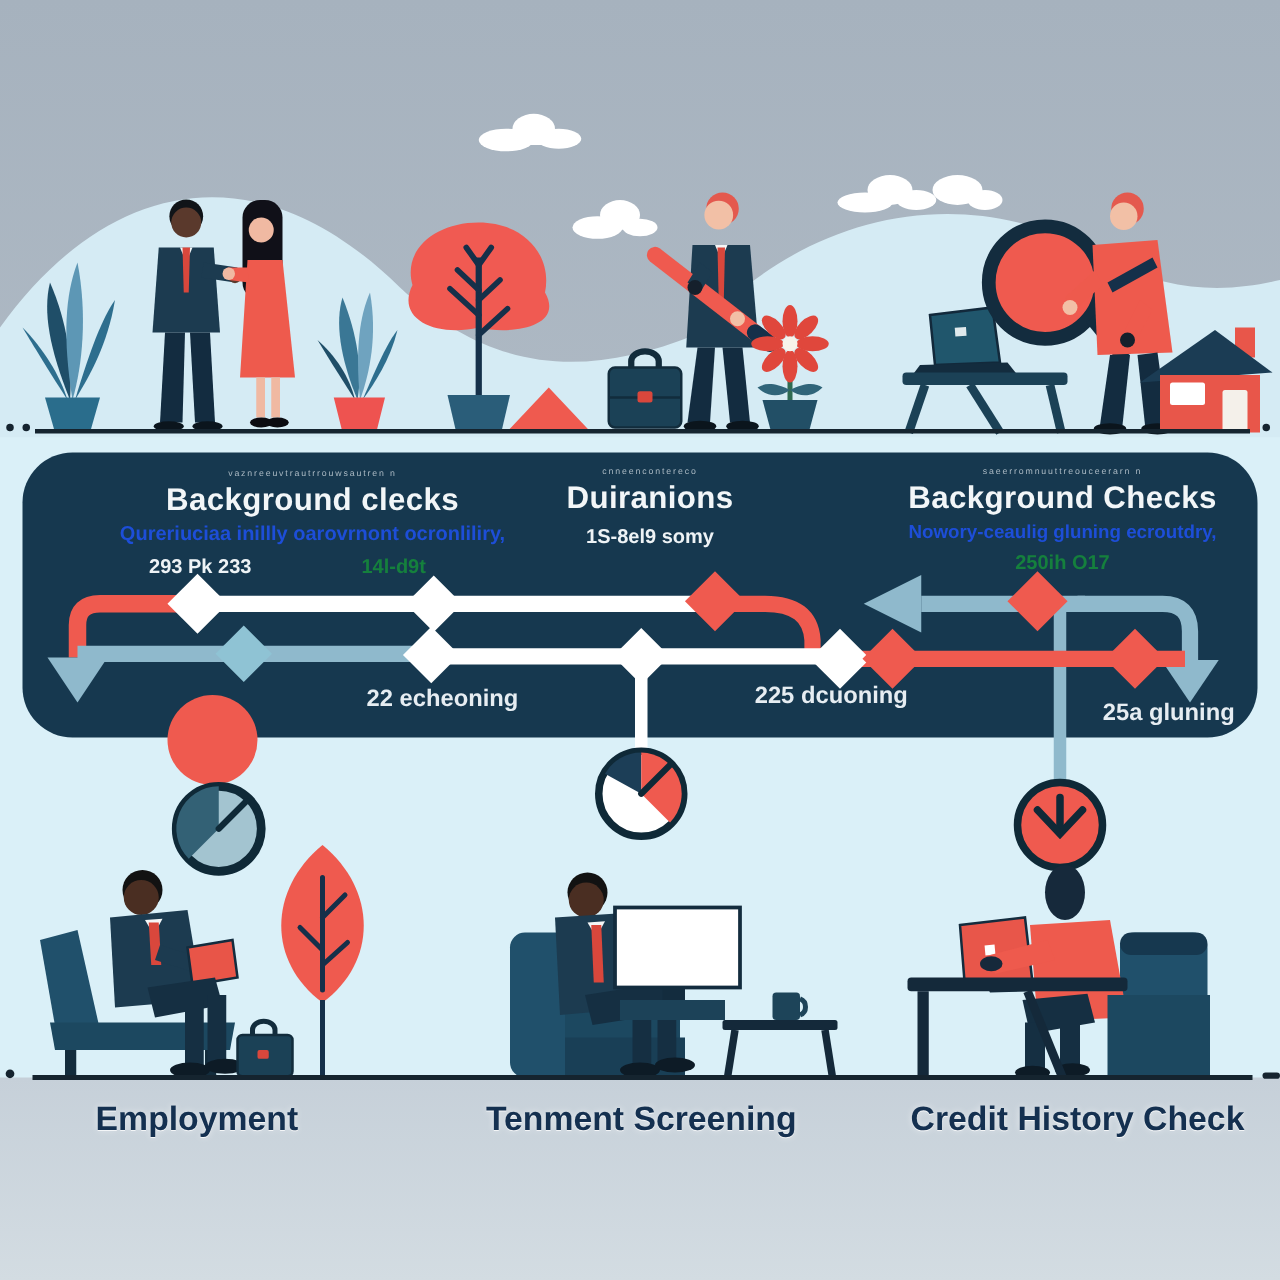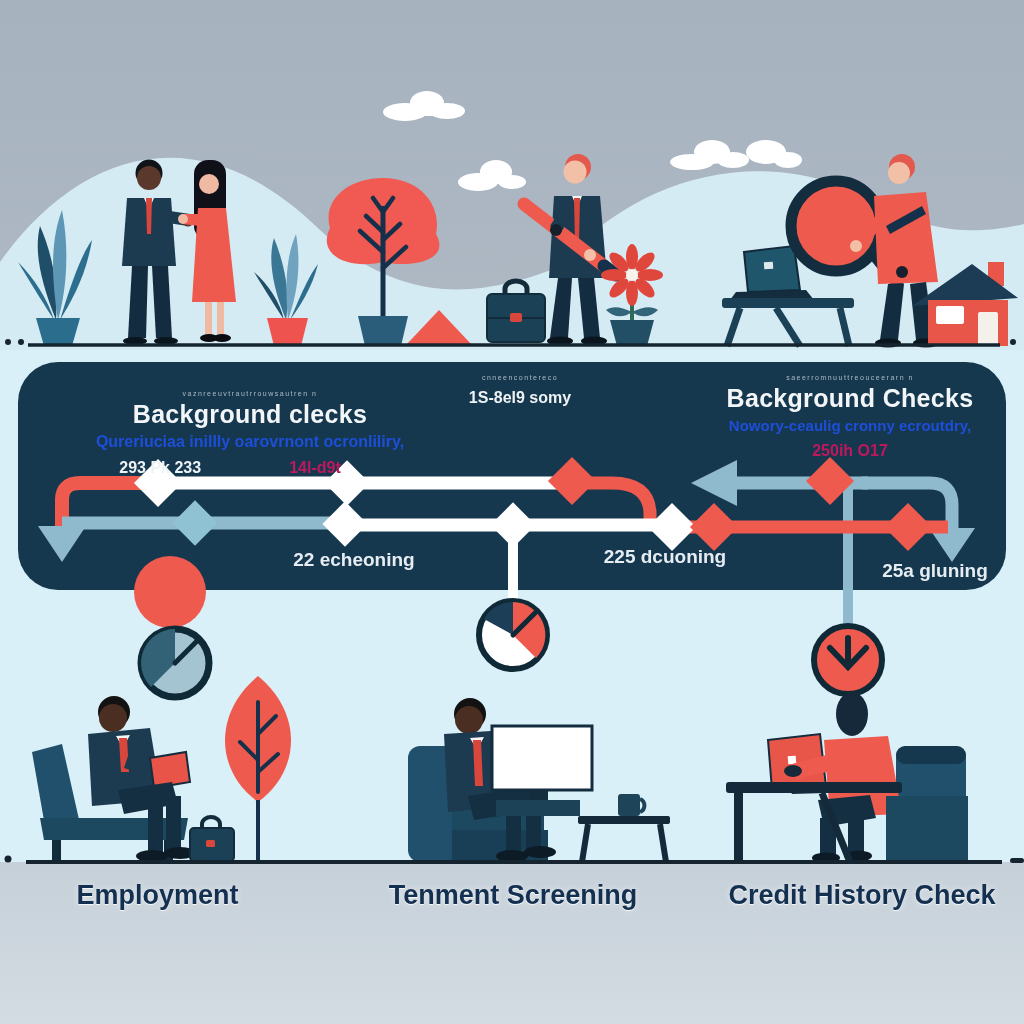--- a/index.html
+++ b/index.html
@@ -13,21 +13,21 @@
           background:#16384f;border-radius:40px;z-index:2;}
   .flow-svg{top:350px;}
   .ground-strip{position:absolute;left:0;top:862px;width:1024px;height:162px;
           background:linear-gradient(#c6d0d9,#d3dce2);z-index:2;}
   .block{position:absolute;z-index:5;text-align:center;color:#f2f6f8;}
   .micro{font-size:7px;letter-spacing:1.5px;color:#b9c6cf;opacity:.9;white-space:nowrap;overflow:hidden;}
   .title{font-size:25px;font-weight:800;margin-top:3px;letter-spacing:.3px;}
   .subtitle{font-size:16px;font-weight:600;margin-top:4px;color:#1d4ed8;white-space:nowrap;}
   .stats{margin-top:8px;font-size:16px;font-weight:700;display:flex;justify-content:center;gap:88px;}
   .stat-light{color:#eef3f6;}
-  .stat-teal{color:#be185d;}
+  .stat-teal{color:#15803d;}
   .flow-label{position:absolute;z-index:5;font-size:19px;font-weight:700;color:#e6edf2;text-align:center;}
   .section-label{position:absolute;z-index:5;font-size:27px;font-weight:800;color:#143050;text-align:center;
       text-shadow:0 1px 0 rgba(255,255,255,.75),0 0 6px rgba(255,255,255,.55);}
 </style>
 </head>
 <body>
 
 <div class="canvas">
 
   <div class="sky"></div>
@@ -233,41 +233,42 @@
       <line x1="513" y1="285" x2="537" y2="261" stroke="#0f2937" stroke-width="5" stroke-linecap="round"></line>
     </g>
 
     <g>
       <circle cx="848" cy="310" r="34" fill="#ef5a4f" stroke="#0f2937" stroke-width="6"></circle>
       <line x1="848" y1="288" x2="848" y2="316" stroke="#0f2937" stroke-width="6" stroke-linecap="round"></line>
       <path d="M830,298 L848,317 L866,298" stroke="#0f2937" stroke-width="6" fill="none" stroke-linecap="round"></path>
     </g>
   </svg>
 
-  <div class="block" style="left:55px;top:390px;width:390px;">
+  <div class="block" style="left:55px;top:376px;width:390px;">
     <div class="micro">vaznreeuvtrautrrouwsautren n</div>
     <div class="title">Background clecks</div>
     <div class="subtitle">Qureriuciaa inillly oarovrnont ocronliliry,</div>
     <div class="stats" style="transform:translateX(-20px);">
       <span class="stat-light">293 Pk 233</span>
       <span class="stat-teal">14l-d9t</span>
     </div>
   </div>
 
   <div class="block" style="left:385px;top:374px;width:270px;">
     <div class="micro">cnneencontereco</div>
+    <div class="title">Duiranions</div>
     <div class="stats">
       <span class="stat-light">1S-8el9 somy</span>
     </div>
   </div>
 
   <div class="block" style="left:685px;top:374px;width:330px;">
     <div class="micro">saeerromnuuttreouceerarn n</div>
     <div class="title">Background Checks</div>
-    <div class="subtitle" style="font-size:15px;">Nowory-ceaulig cronny ecroutdry,</div>
+    <div class="subtitle" style="font-size:15px;">Nowory-ceaulig gluning ecroutdry,</div>
     <div class="stats">
       <span class="stat-teal">250ih O17</span>
     </div>
   </div>
 
   <div class="flow-label" style="left:249px;top:549px;width:210px;">22 echeoning</div>
   <div class="flow-label" style="left:556px;top:546px;width:218px;">225 dcuoning</div>
   <div class="flow-label" style="left:840px;top:560px;width:190px;">25a gluning</div>
 
   <div class="ground-strip"></div>

